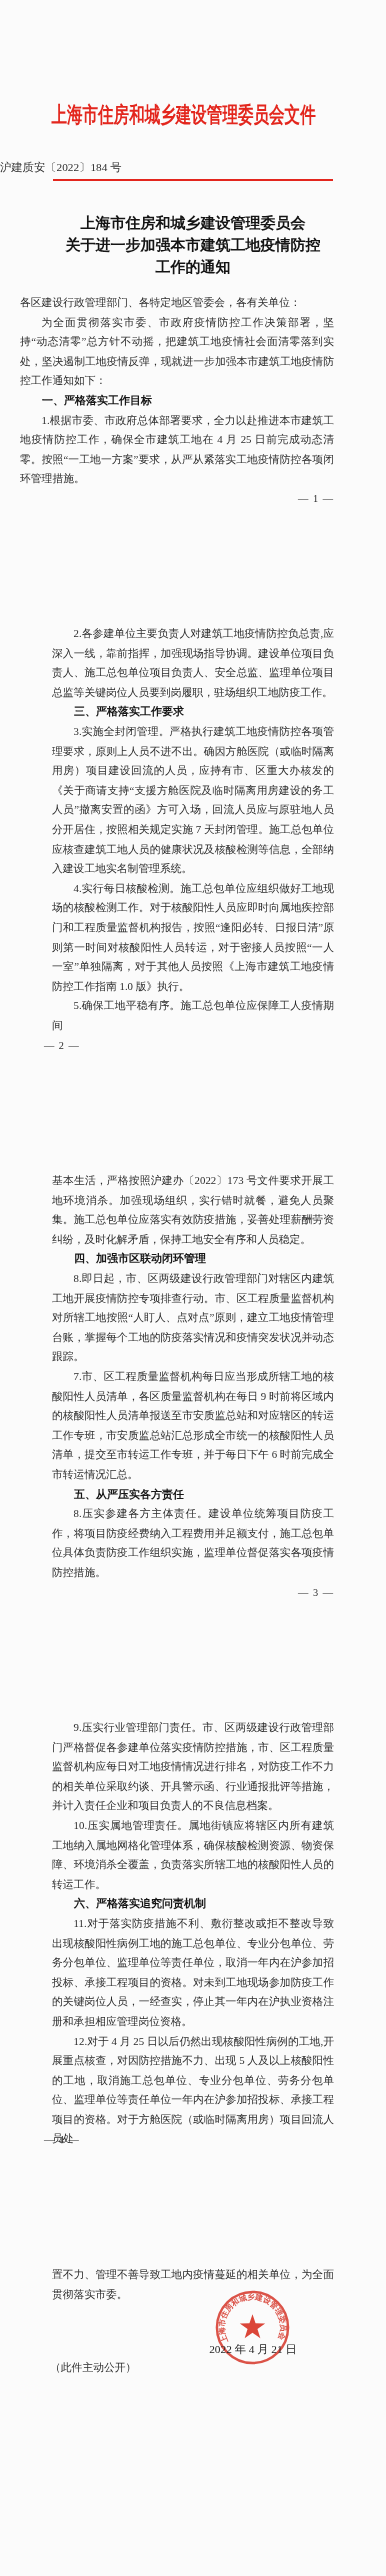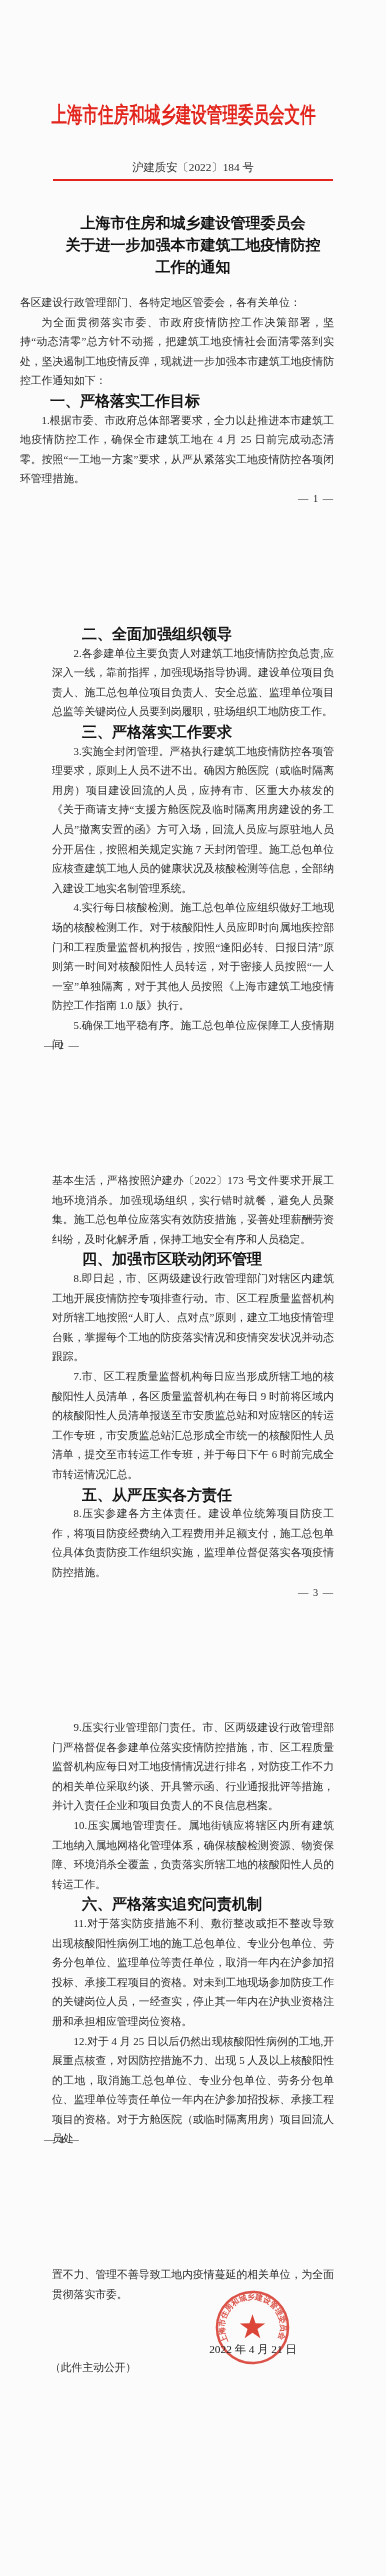--- a/index.html
+++ b/index.html
@@ -4,31 +4,31 @@
 <style>
   html,body{margin:0;padding:0;background:#fbfbfb;}
   .doc{width:386px;height:2733px;position:relative;background:#fbfbfb;color:#2b2b2b;margin:0;}
   .page{width:386px;height:547px;position:relative;overflow:hidden;background:#fbfbfb;}
   .content{margin:0 52px;font-family:"Liberation Serif","DejaVu Serif",serif;
            font-size:10.8px;line-height:19.6px;text-align:justify;text-justify:inter-character;
            word-break:break-all;color:#2b2b2b;}
   .cont-top{padding-top:77px;}
   p.para{margin:0;text-indent:2em;}
   p.noindent{margin:0;text-indent:0;}
-  .sec{margin:0;font-family:"Liberation Sans","DejaVu Sans",sans-serif;font-size:15px;
+  .sec{margin:0;font-family:"Liberation Sans","DejaVu Sans",sans-serif;font-size:11px;
        line-height:19.6px;font-weight:bold;text-indent:2em;color:#161616;}
   .page-num{position:absolute;bottom:43px;font-size:10.3px;letter-spacing:1px;
             font-family:"Liberation Serif","DejaVu Serif",serif;color:#2b2b2b;}
   .pn-right{right:52px;} .pn-left{left:44px;}
   
   .red-banner-wrap{padding-top:103px;white-space:nowrap;}
   .red-banner{display:inline-block;font-family:"Liberation Serif","DejaVu Serif",serif;
               font-weight:bold;font-size:21.6px;line-height:24px;color:#e3261d;
               transform:scaleX(0.72);transform-origin:center;}
-  .doc-number{margin-top:34px;text-align:center;font-size:11.3px;line-height:13.4px;
+  .doc-number{margin-top:34px;font-size:11.3px;line-height:13.4px;
               font-family:"Liberation Serif","DejaVu Serif",serif;color:#2e2e2e;}
   .red-line{margin:4.6px 53px 0 53px;height:1.5px;background:#e3261d;}
   .doc-title{margin-top:31px;text-align:center;font-family:"Liberation Serif","DejaVu Serif",serif;
              font-weight:bold;font-size:15px;line-height:22px;color:#141414;}
   .body-start{margin-top:15.5px;margin-left:20px;}
   
   .seal{position:absolute;left:213px;top:100px;width:79px;height:79px;opacity:0.93;z-index:1;}
   .seal-date{position:absolute;left:204px;top:154px;width:98px;text-align:center;z-index:2;
              font-family:"Liberation Serif","DejaVu Serif",serif;font-size:11.3px;color:#262626;}
   .public-note{position:absolute;left:50px;top:173px;font-size:10.8px;color:#2b2b2b;
@@ -54,21 +54,20 @@
       <p class="noindent">各区建设行政管理部门、各特定地区管委会，各有关单位：</p>
       <p class="para">为全面贯彻落实市委、市政府疫情防控工作决策部署，坚持“动态清零”总方针不动摇，把建筑工地疫情社会面清零落到实处，坚决遏制工地疫情反弹，现就进一步加强本市建筑工地疫情防控工作通知如下：</p>
       <p class="sec">一、严格落实工作目标</p>
       <p class="para">1.根据市委、市政府总体部署要求，全力以赴推进本市建筑工地疫情防控工作，确保全市建筑工地在 4 月 25 日前完成动态清零。按照“一工地一方案”要求，从严从紧落实工地疫情防控各项闭环管理措施。</p>
     </div>
     <div class="page-num pn-right">— 1 —</div>
   </div>
 
   <div class="page">
     <div class="content cont-top">
-      <p class="sec">二、全面加强组织领导</p>
       <p class="para">2.各参建单位主要负责人对建筑工地疫情防控负总责,应深入一线，靠前指挥，加强现场指导协调。建设单位项目负责人、施工总包单位项目负责人、安全总监、监理单位项目总监等关键岗位人员要到岗履职，驻场组织工地防疫工作。</p>
       <p class="sec">三、严格落实工作要求</p>
       <p class="para">3.实施全封闭管理。严格执行建筑工地疫情防控各项管理要求，原则上人员不进不出。确因方舱医院（或临时隔离用房）项目建设回流的人员，应持有市、区重大办核发的《关于商请支持“支援方舱医院及临时隔离用房建设的务工人员”撤离安置的函》方可入场，回流人员应与原驻地人员分开居住，按照相关规定实施 7 天封闭管理。施工总包单位应核查建筑工地人员的健康状况及核酸检测等信息，全部纳入建设工地实名制管理系统。</p>
       <p class="para">4.实行每日核酸检测。施工总包单位应组织做好工地现场的核酸检测工作。对于核酸阳性人员应即时向属地疾控部门和工程质量监督机构报告，按照“逢阳必转、日报日清”原则第一时间对核酸阳性人员转运，对于密接人员按照“一人一室”单独隔离，对于其他人员按照《上海市建筑工地疫情防控工作指南 1.0 版》执行。</p>
       <p class="para">5.确保工地平稳有序。施工总包单位应保障工人疫情期间</p>
     </div>
     <div class="page-num pn-left">— 2 —</div>
   </div>
 
   <div class="page">

